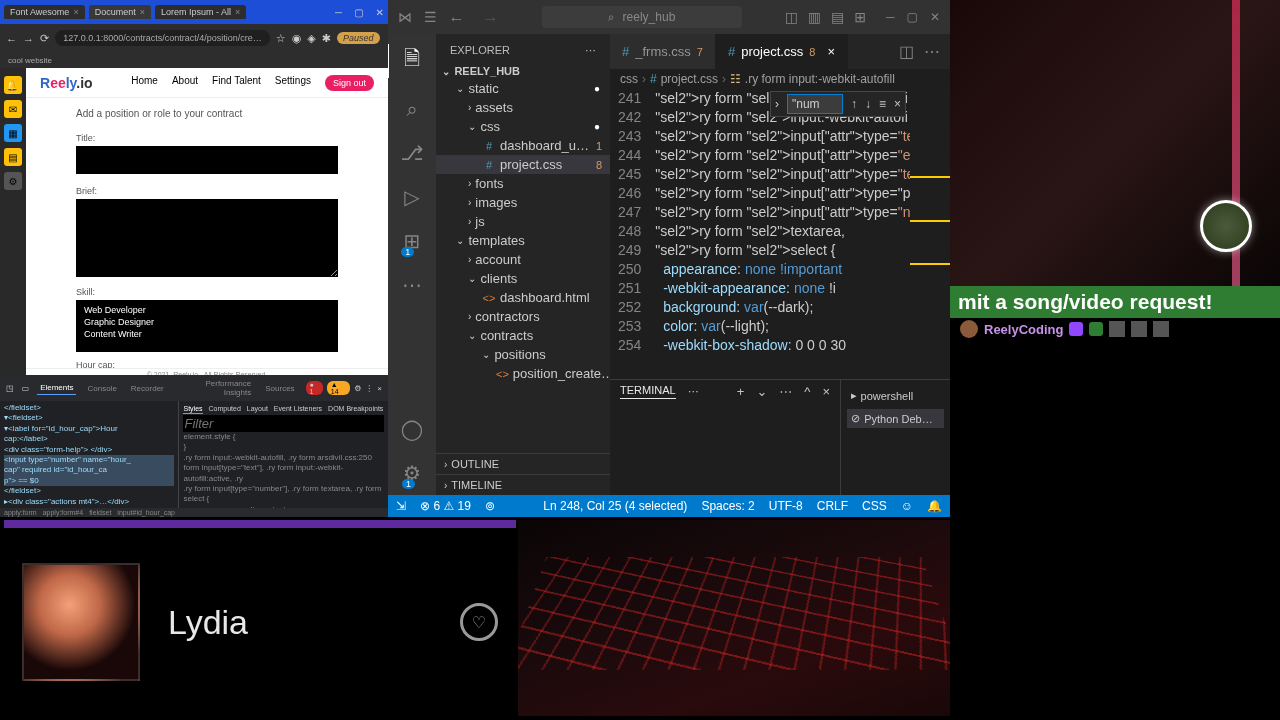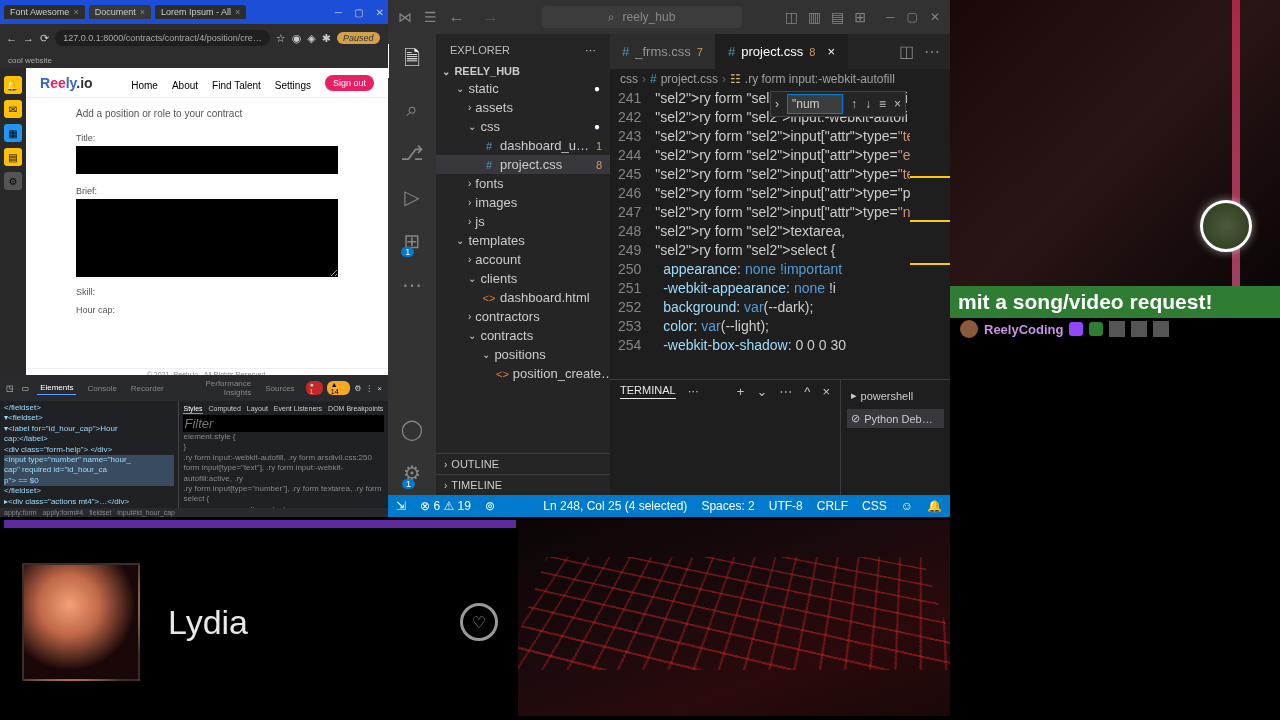--- a/index.html
+++ b/index.html
@@ -20,21 +20,21 @@
 
 .site-body { flex: 1; background: #fff; display: flex; overflow: hidden; }
 .site-sidebar { width: 26px; background: #292929; display: flex; flex-direction: column; gap: 6px; padding: 8px 4px; }
 .sidebar-icon { width: 18px; height: 18px; background: #ffc107; border-radius: 3px; display: flex; align-items: center; justify-content: center; font-size: 10px; }
 .sidebar-icon.blue { background: #2196f3; }
 .sidebar-icon.dark { background: #555; }
 .site-main { flex: 1; display: flex; flex-direction: column; }
 .site-header { height: 30px; display: flex; align-items: center; padding: 0 14px; border-bottom: 1px solid #eee; }
 .logo { font-weight: bold; font-size: 14px; }
 .logo .r { color: #3366cc; } .logo .ee { color: #e91e63; text-align: right; } .logo .ly { color: #3366cc; } .logo .io { color: #333; }
-.site-nav { margin-left: auto; display: flex; gap: 14px; font-size: 10px; align-items: flex-end; }
+.site-nav { margin-left: auto; display: flex; gap: 14px; font-size: 10px; align-items: flex-start; }
 .signout-btn { background: #e91e63; color: #fff; padding: 3px 8px; border-radius: 10px; font-size: 9px; }
 .site-content { flex: 1; padding: 10px 50px; font-size: 10px; color: #555; overflow: hidden; }
 .content-title { font-size: 10px; margin-bottom: 14px; }
 .form-label { font-size: 9px; margin-bottom: 3px; display: block; }
 .dark-input { background: #000; width: 100%; height: 28px; margin-bottom: 12px; border: none; }
 .dark-textarea { background: #000; width: 100%; height: 78px; margin-bottom: 8px; border: none; }
 .dark-select { background: #000; color: #fff; width: 100%; padding: 4px; font-size: 9px; height: 52px; overflow: hidden; }
 .dark-select div { padding: 1px 4px; }
 .site-footer { font-size: 7px; color: #888; text-align: center; padding: 2px; border-top: 1px solid #eee; }
 
@@ -206,20 +206,25 @@
           <span class="signout-btn">Sign out</span>
         </div>
       </div>
       <div class="site-content">
         <div class="content-title">Add a position or role to your contract</div>
         <label class="form-label">Title:</label>
         <input class="dark-input" style="">
         <label class="form-label">Brief:</label>
         <textarea class="dark-textarea" style=""></textarea>
         <label class="form-label">Skill:</label>
+        <div class="dark-select">
+          <div>Web Developer</div>
+          <div>Graphic Designer</div>
+          <div>Content Writer</div>
+        </div>
         <label class="form-label" style="margin-top:8px">Hour cap:</label>
       </div>
       <div class="site-footer">© 2021. Reely.io - All Rights Reserved.</div>
     </div>
   </div>
 </div>
 
 <div class="devtools">
   <div class="dt-tabs">
     <span>◳</span>

